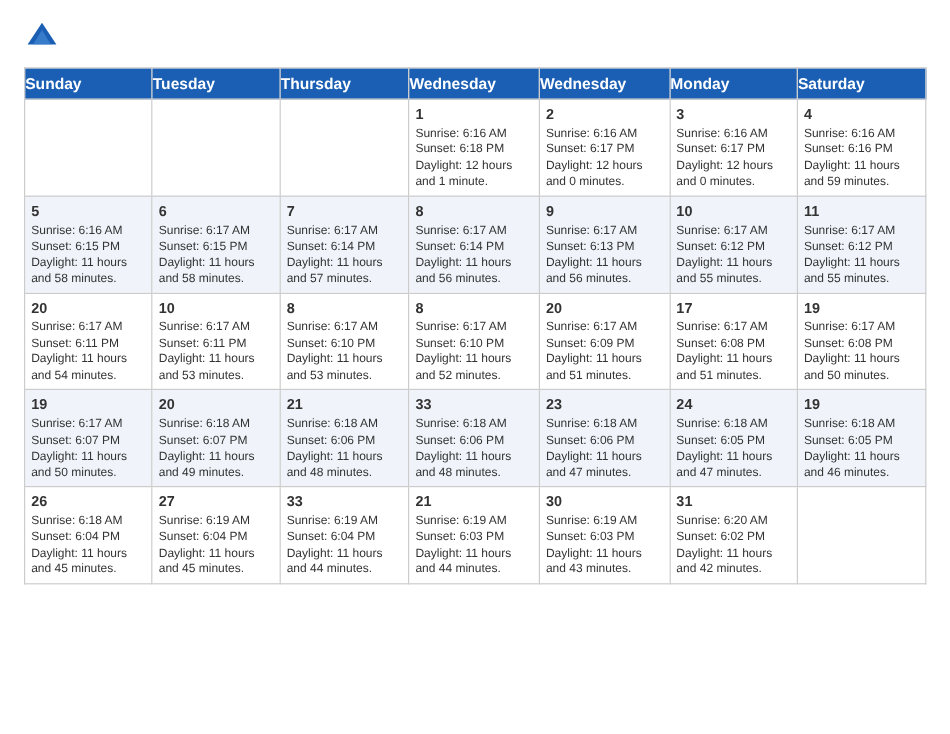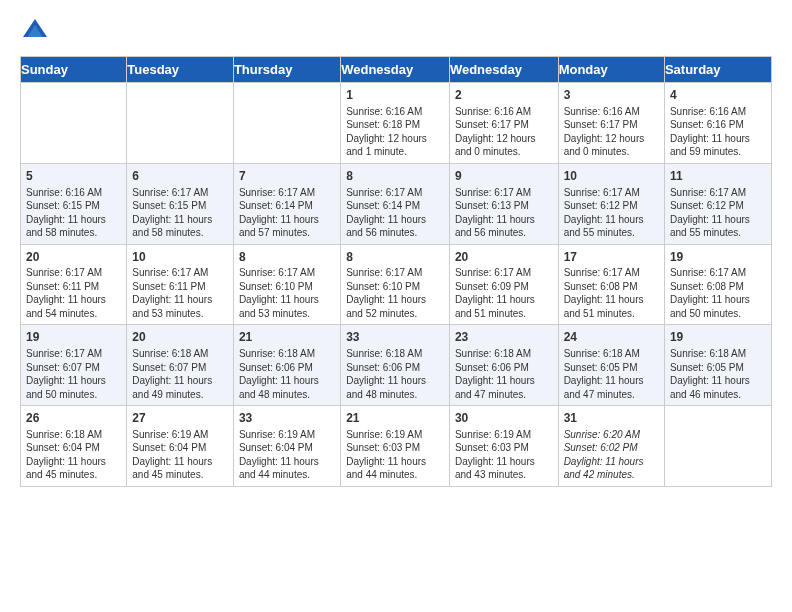--- a/index.html
+++ b/index.html
@@ -350,21 +350,21 @@
           </td>
           <td>
             <span class="day-number">30</span>
             <div class="day-info" style="white-space: pre-line;">Sunrise: 6:19 AM
 Sunset: 6:03 PM
 Daylight: 11 hours
 and 43 minutes.</div>
           </td>
           <td>
             <span class="day-number">31</span>
-            <div class="day-info" style="white-space: pre-line; font-style: italic;">Sunrise: 6:20 AM
+            <div class="day-info" style="white-space: pre-line;">Sunrise: 6:20 AM
 Sunset: 6:02 PM
 Daylight: 11 hours
 and 42 minutes.</div>
           </td>
           <td class="empty-cell"></td>
         </tr>
       </tbody>
   </table>
 </div>
 

